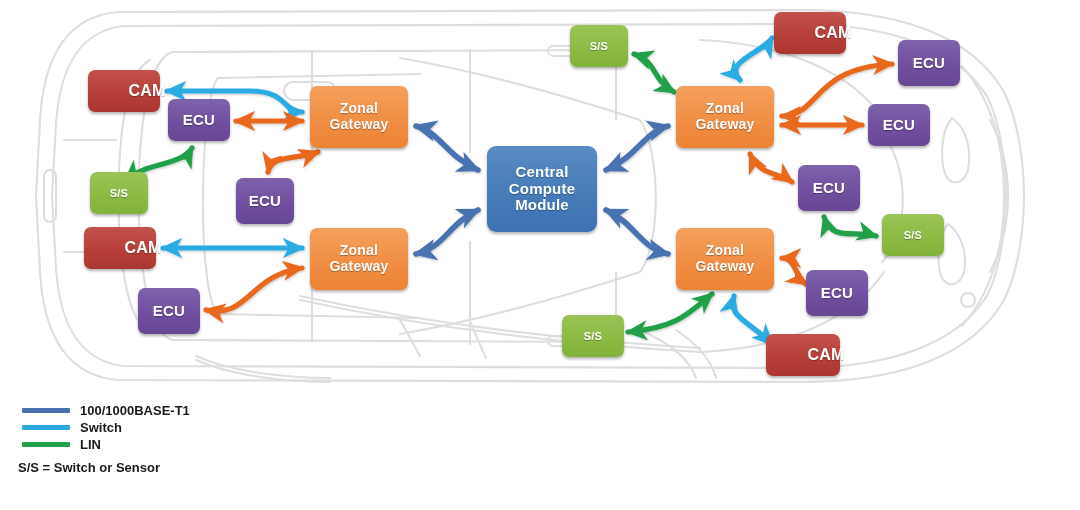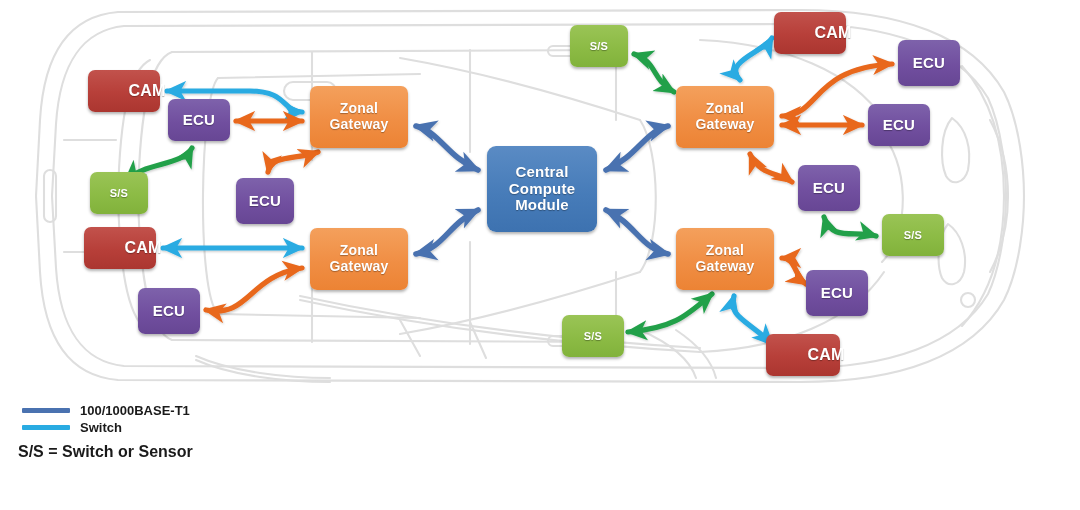--- a/index.html
+++ b/index.html
@@ -28,21 +28,21 @@
   .n-cam{background:linear-gradient(180deg,#c2524c 0%,#b73f39 55%,#ab3630 100%);font-size:16px;padding-left:46px;}
   .n-ecu{background:linear-gradient(180deg,#7e62ab 0%,#714f9f 55%,#674694 100%);font-size:15px;}
   .n-ss{background:linear-gradient(180deg,#9ac456 0%,#8cbb45 55%,#81b23b 100%);font-size:11px;justify-content:center;}
   .n-zg{background:linear-gradient(180deg,#f4a05c 0%,#f08e44 55%,#ec8334 100%);font-size:14px;border-radius:7px;}
   .n-ccm{background:linear-gradient(180deg,#5a8bc4 0%,#477cb9 55%,#3d72b0 100%);font-size:15px;border-radius:9px;align-items:center;}
 
   #legend{position:absolute;left:18px;top:403px;width:340px;}
   .lg-row{display:flex;align-items:center;height:15px;margin-bottom:2px;}
   .lg-swatch{width:48px;height:5px;border-radius:1px;flex:0 0 auto;margin-left:4px;}
   .lg-label{margin-left:10px;font-size:13px;font-weight:bold;color:#1a1a1a;white-space:nowrap;}
-  #legend-note{margin-top:8px;margin-left:0px;font-size:16px;font-weight:bold;color:#1a1a1a;}
+  #legend-note{margin-top:8px;margin-left:0px;font-size:13px;font-weight:bold;color:#1a1a1a;}
 </style>
 </head>
 <body>
 
 <div id="root">
 
   <svg class="layer" id="car-layer" viewBox="0 0 1080 510" xmlns="http://www.w3.org/2000/svg">
     <g fill="none" stroke="#dedede" stroke-width="2.1" stroke-linecap="round" stroke-linejoin="round">
 
       <path d="M118 12 C 70 16, 44 52, 40 120 L 36 196 L 40 272 C 44 340, 70 376, 118 380
@@ -232,18 +232,22 @@
     <div id="legend">
       <div id="legend-rows">
           <div class="lg-row">
             <span class="lg-swatch" style="background: rgb(74, 114, 176);"></span>
             <span class="lg-label">100/1000BASE-T1</span>
           </div>
           <div class="lg-row">
             <span class="lg-swatch" style="background: rgb(41, 171, 226);"></span>
             <span class="lg-label">Switch</span>
           </div>
+          <div class="lg-row">
+            <span class="lg-swatch" style="background: rgb(34, 160, 74);"></span>
+            <span class="lg-label">LIN</span>
+          </div>
         </div>
       <div id="legend-note">S/S = Switch or Sensor</div>
     </div>
   </div>
 
 </div>
 
 </body></html>

